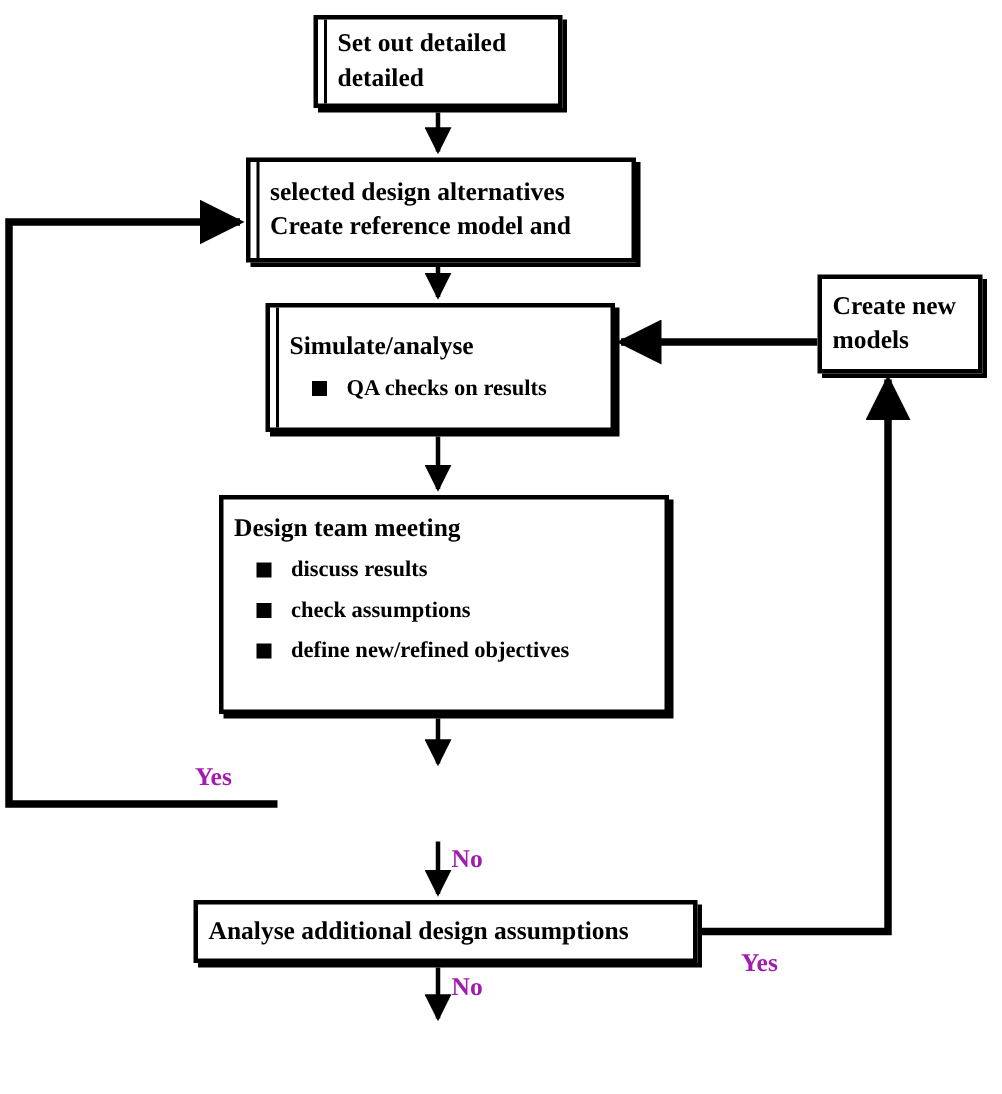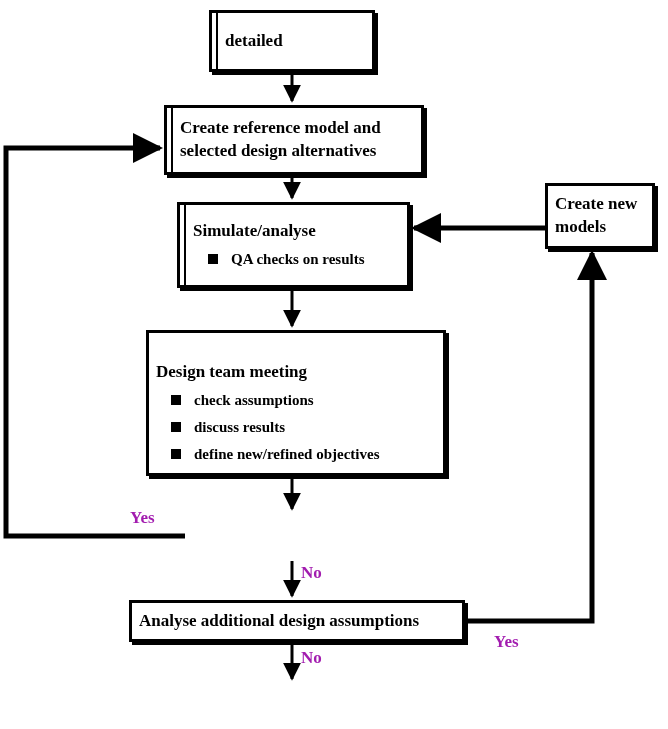--- a/index.html
+++ b/index.html
@@ -119,54 +119,55 @@
 
     <path d="M 185 536 L 6 536 L 6 148 L 160 148" stroke="#000000" stroke-width="5" fill="none" marker-end="url(#arrow)"></path>
 
     <path d="M 468 621 L 592 621 L 592 253" stroke="#000000" stroke-width="5" fill="none" marker-end="url(#arrow)"></path>
 
     <path d="M 545 228 L 414 228" stroke="#000000" stroke-width="5" fill="none" marker-end="url(#arrow)"></path>
   </svg>
 
   <div class="node rule" id="n-setout">
     <div class="inner">
+      <span class="ln">Set out detailed</span>
       <span class="ln">detailed</span>
     </div>
   </div>
 
   <div class="node rule" id="n-create-ref">
     <div class="inner">
+      <span class="ln">selected design alternatives</span>
       <span class="ln">Create reference model and</span>
-      <span class="ln">selected design alternatives</span>
     </div>
   </div>
 
   <div class="node rule" id="n-simulate">
     <div class="inner">
       <span class="ln">Simulate/analyse</span>
       <ul class="bullets">
         <li>
           <span class="bl"></span>
           <span>QA checks on results</span>
         </li>
       </ul>
     </div>
   </div>
 
   <div class="node" id="n-design-team">
-    <div class="inner" style="justify-content:flex-start;padding-top:28px;">
+    <div class="inner" style="justify-content:flex-start;padding-top:8px;">
       <span class="ln">Design team meeting</span>
       <ul class="bullets">
         <li>
           <span class="bl"></span>
-          <span>check assumptions</span>
+          <span>discuss results</span>
         </li>
         <li>
           <span class="bl"></span>
-          <span>discuss results</span>
+          <span>check assumptions</span>
         </li>
         <li>
           <span class="bl"></span>
           <span>define new/refined objectives</span>
         </li>
       </ul>
     </div>
   </div>
 
 

